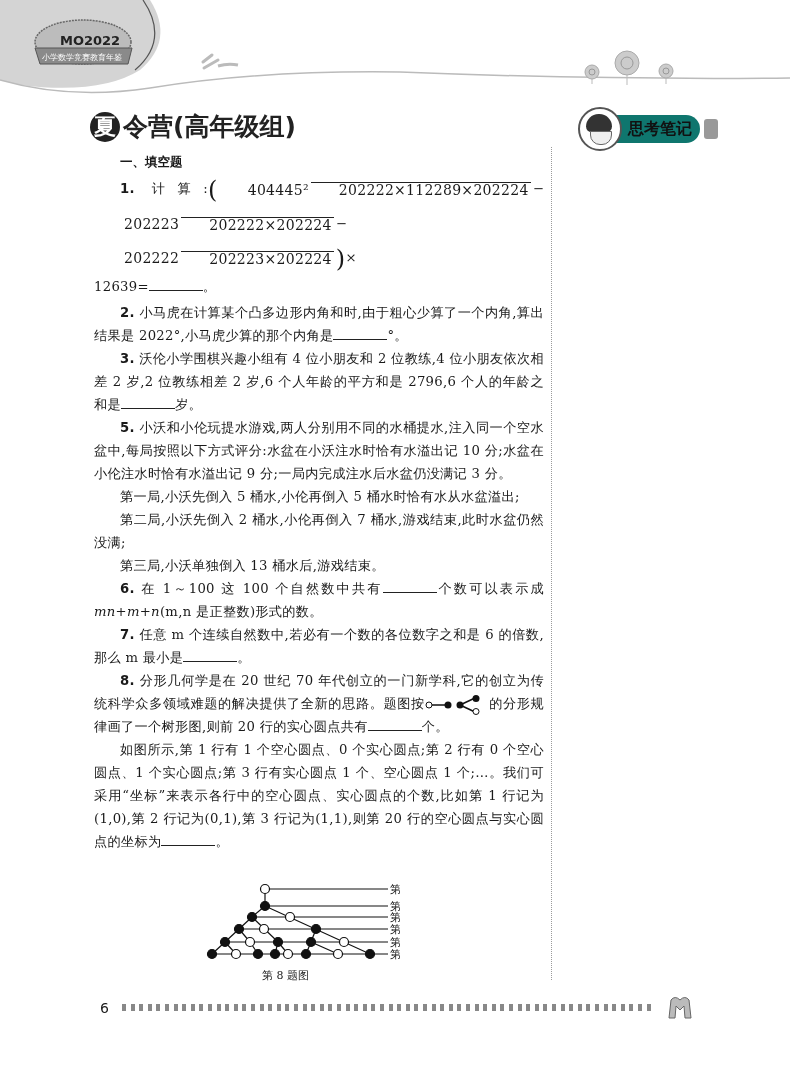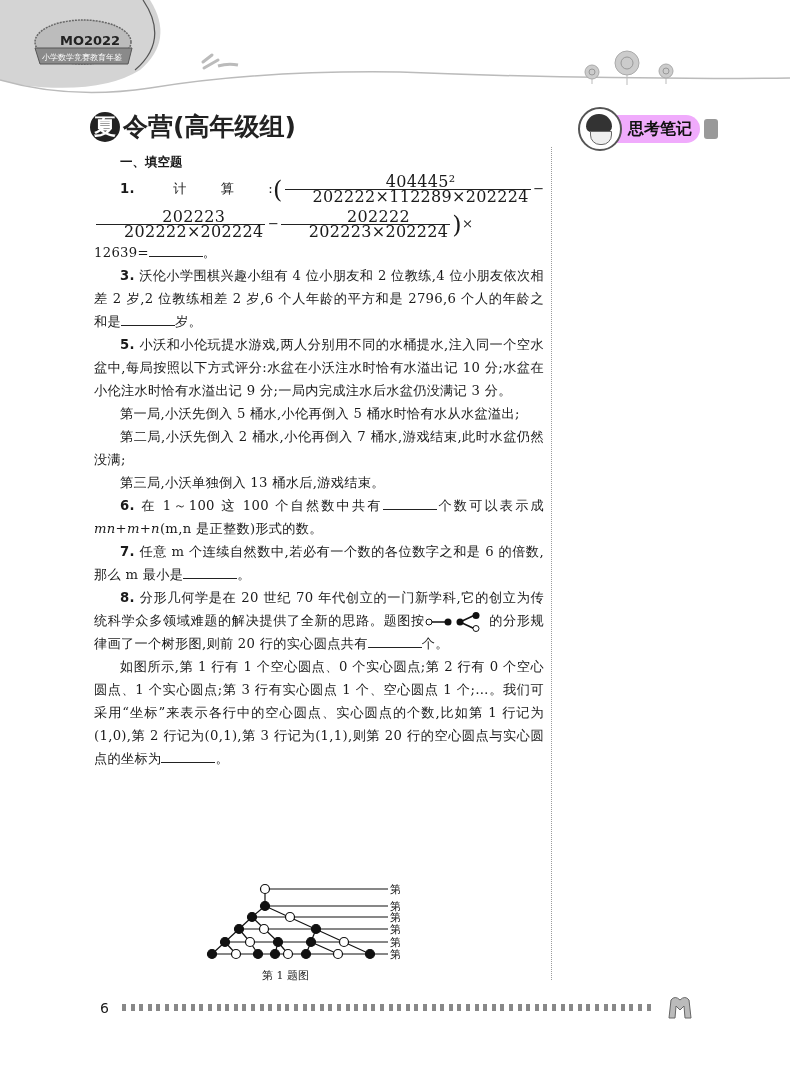--- a/index.html
+++ b/index.html
@@ -8,31 +8,31 @@
   .header-svg { position:absolute; left:0; top:0; }
   .title { position:absolute; left:90px; top:110px; display:flex; align-items:center;
            font-family:"DejaVu Sans","Liberation Sans",sans-serif; font-size:25px; font-weight:bold; color:#222; }
   .title .badge { width:30px; height:30px; border-radius:50%; background:#222; color:#fff;
            display:inline-flex; align-items:center; justify-content:center; font-size:22px; margin-right:3px;
            font-family:"DejaVu Serif",serif; }
   .notes { position:absolute; left:578px; top:108px; height:42px; display:flex; align-items:center; }
   .notes .face { width:40px; height:40px; border-radius:50%; border:2px solid #555; background:#fff; position:relative; z-index:2; }
   .notes .face .hair { position:absolute; left:6px; top:5px; width:26px; height:18px; background:#333; border-radius:14px 14px 6px 6px; }
   .notes .face .chin { position:absolute; left:10px; top:22px; width:20px; height:12px; background:#eee; border-radius:0 0 10px 10px; border:1px solid #666; }
-  .notes .label { background:#f0abfc; height:28px; margin-left:-8px; padding:0 8px 0 14px; border-radius:0 14px 14px 0;
+  .notes .label { background:#0f766e; height:28px; margin-left:-8px; padding:0 8px 0 14px; border-radius:0 14px 14px 0;
            display:flex; align-items:center; font-family:"DejaVu Sans",sans-serif; font-weight:bold; font-size:16px; color:#111; }
   .notes .pen { width:14px; height:20px; margin-left:4px; background:#999; border-radius:3px; }
   .vline { position:absolute; left:551px; top:147px; height:833px; border-left:1px dotted #9a9a9a; }
   .content { position:absolute; left:94px; top:152px; width:450px; font-size:13.2px; line-height:23px; }
   .section { font-family:"DejaVu Sans",sans-serif; font-weight:bold; font-size:12.5px; margin-left:26px; line-height:20px; }
   p { margin:0; text-indent:26px; text-align:justify; letter-spacing:0.3px; }
   p.noind { text-indent:0; }
   .num { font-weight:bold; font-family:"DejaVu Sans",sans-serif; }
   .blank { display:inline-block; width:54px; border-bottom:1px solid #222; height:14px; vertical-align:baseline; }
-  .frac { display:inline-flex; flex-direction:column; align-items:center; vertical-align:middle; font-size:16px; line-height:14px; margin:0 2px;justify-content:center; }
+  .frac { display:inline-flex; flex-direction:row; align-items:center; vertical-align:middle; font-size:14px; line-height:14px; margin:0 2px;justify-content:center; }
   .frac .n { padding:0 2px; }
   .frac .d { border-top:1px solid #222; padding:0 2px; }
   .paren { font-size:24px; vertical-align:middle; font-weight:lighter; }
   i { font-family:"DejaVu Serif",serif; }
   .figure { position:absolute; left:200px; top:880px; }
   .caption { position:absolute; left:262px; top:968px; font-size:11px; }
   .footer-num { position:absolute; left:100px; top:1000px; font-family:"DejaVu Sans",sans-serif; font-size:14px; }
   .footer-dots { position:absolute; left:122px; top:1004px; width:530px; height:7px;
            background:repeating-linear-gradient(to right,#888 0,#888 4px,transparent 4px,transparent 8.6px); }
   .footer-logo { position:absolute; left:666px; top:994px; }
@@ -90,20 +90,23 @@
         <span class="d">202222×202224</span>
       </span><span>−</span><span class="frac">
         <span class="n">202222</span>
         <span class="d">202223×202224</span>
       </span><span class="paren">)</span><span>×</span>
   </p>
   <p class="noind">
     <span>12639=</span><span class="blank"></span><span>。</span>
   </p>
 
+  <p style="margin-top:3px;">
+    <span class="num">2.</span> <span>小马虎在计算某个凸多边形内角和时,由于粗心少算了一个内角,算出结果是 2022°,小马虎少算的那个内角是</span><span class="blank"></span><span>°。</span>
+  </p>
 
   <p>
     <span class="num">3.</span> <span>沃伦小学围棋兴趣小组有 4 位小朋友和 2 位教练,4 位小朋友依次相差 2 岁,2 位教练相差 2 岁,6 个人年龄的平方和是 2796,6 个人的年龄之和是</span><span class="blank"></span><span>岁。</span>
   </p>
 
 
   <p>
     <span class="num">5.</span> <span>小沃和小伦玩提水游戏,两人分别用不同的水桶提水,注入同一个空水盆中,每局按照以下方式评分:水盆在小沃注水时恰有水溢出记 10 分;水盆在小伦注水时恰有水溢出记 9 分;一局内完成注水后水盆仍没满记 3 分。</span>
   </p>
   <p>第一局,小沃先倒入 5 桶水,小伦再倒入 5 桶水时恰有水从水盆溢出;</p>
@@ -186,19 +189,19 @@
   </g>
   <g font-family="DejaVu Serif, serif" font-size="11" fill="#111">
     <text x="190" y="13">第1行</text>
     <text x="190" y="30">第2行</text>
     <text x="190" y="41">第3行</text>
     <text x="190" y="53">第4行</text>
     <text x="190" y="66">第5行</text>
     <text x="190" y="78">第6行</text>
   </g>
 </svg>
-<div class="caption">第 1 题图</div>
+<div class="caption">第 8 题图</div>
 
 <div class="footer-num">6</div>
 <div class="footer-dots"></div>
 <svg class="footer-logo" width="28" height="26">
   <path d="M3,24 L5,6 Q9,1 14,6 Q19,1 23,6 L25,24 L19,24 L18,12 L14,16 L10,12 L9,24 Z" fill="#bbb" stroke="#666" stroke-width="1"></path>
 </svg>
 
 </body></html>

